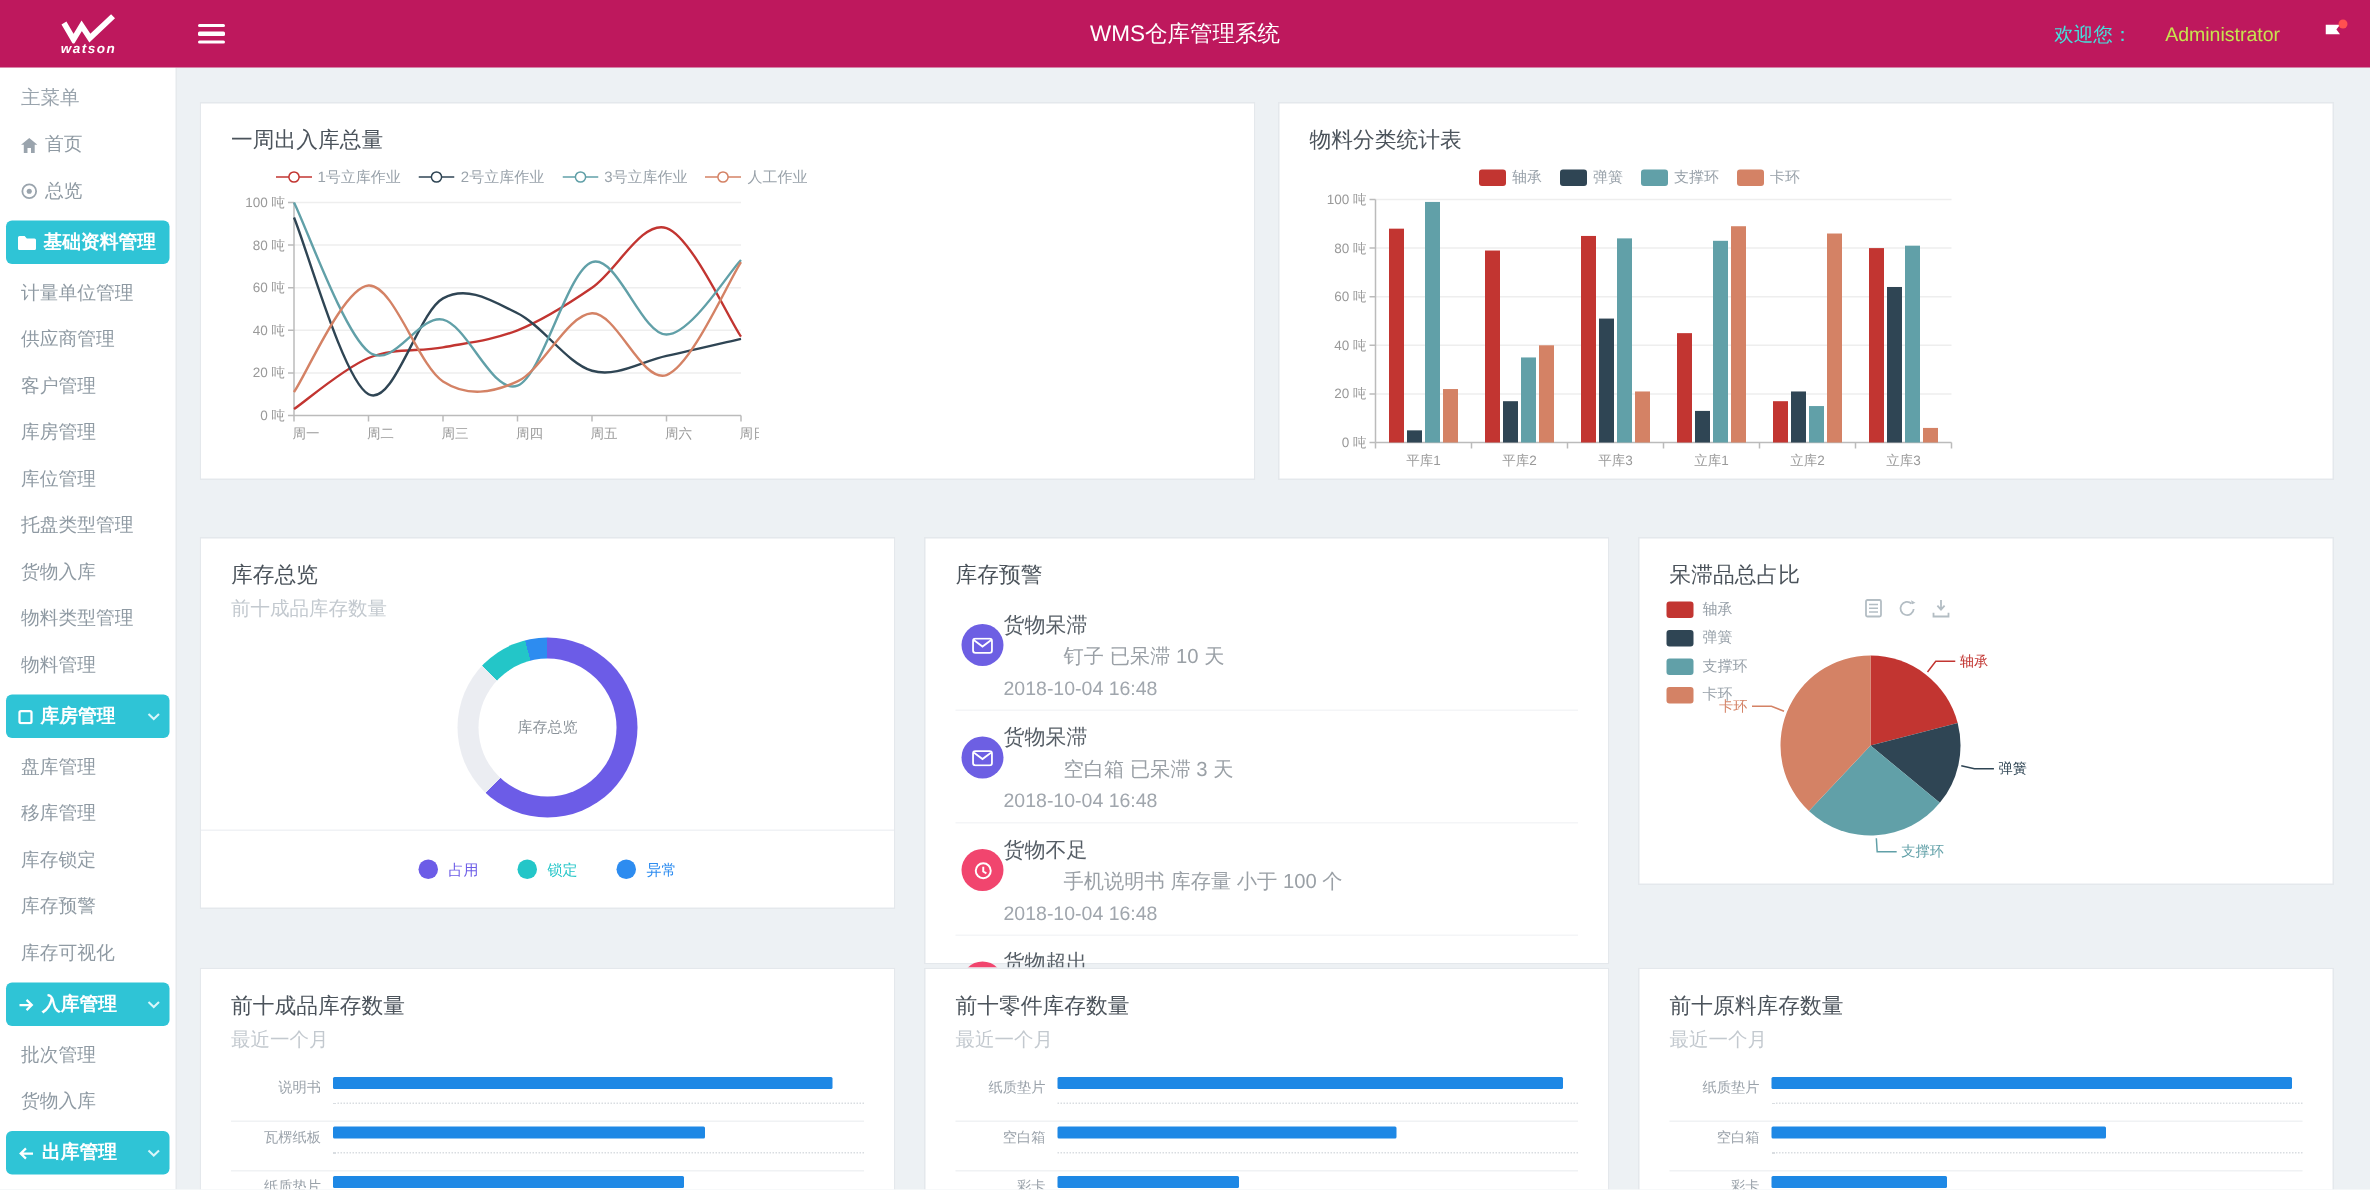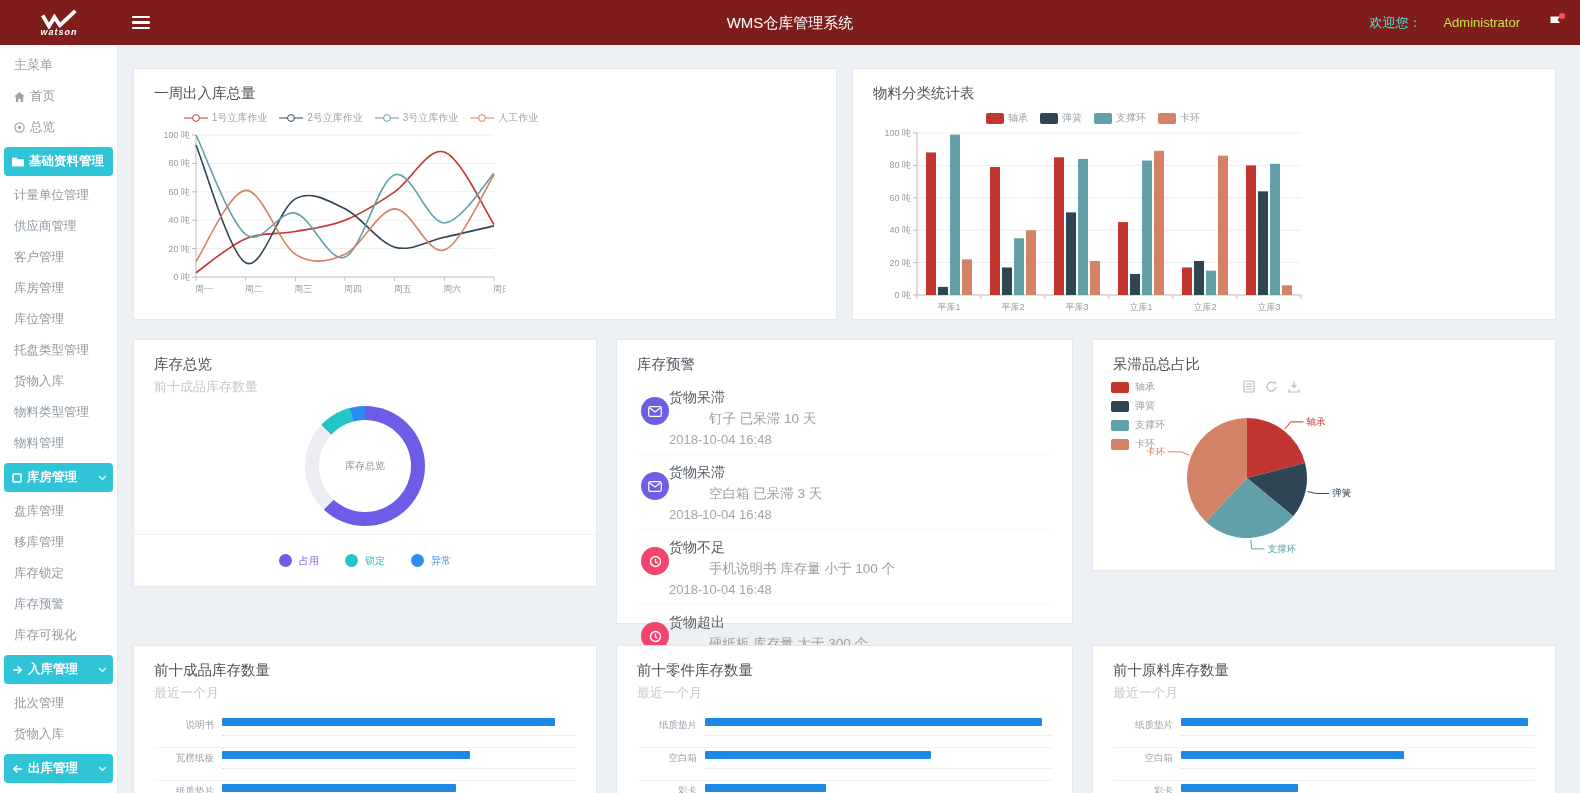--- a/index.html
+++ b/index.html
@@ -1,19 +1,19 @@
 <!DOCTYPE html>
 <html><head>
 <meta charset="utf-8">
 <style>
   *{margin:0;padding:0;box-sizing:border-box}
   html,body{width:1580px;height:793px;overflow:hidden;font-family:"Liberation Sans","DejaVu Sans",sans-serif}
   .app{position:relative;width:1580px;height:793px;background:#edf1f4;overflow:hidden}
   
-  header{position:absolute;top:0;left:0;right:0;height:45px;background:#7f1d1d;display:flex;align-items:center;z-index:5}
+  header{position:absolute;top:0;left:0;right:0;height:45px;background:#be185d;display:flex;align-items:center;z-index:5}
   .logo{width:118px;height:45px;display:flex;flex-direction:column;align-items:center;justify-content:center;cursor:pointer}
   .logo-text{color:#fff;font-size:9px;font-weight:bold;font-style:italic;letter-spacing:1px;margin-top:-2px}
   .hamburger{margin-left:14px;background:none;border:none;cursor:pointer}
   .hamburger span{display:block;width:18px;height:2.5px;background:#fff;margin:3px 0;border-radius:1px}
   .app-title{position:absolute;left:50%;transform:translateX(-50%);color:#fff;font-size:15px;line-height:45px}
   .userbox{margin-left:auto;display:flex;align-items:center;gap:22px;padding-right:18px;font-size:13px}
   .welcome{color:#45e0dc}
   .uname{color:#c7e34f;font-weight:normal;cursor:pointer}
   .flag{position:relative;margin-left:6px;cursor:pointer;line-height:0}
   .flag .dot{position:absolute;top:-2px;right:-3px;width:6px;height:6px;border-radius:50%;background:#ff5050}
@@ -21,21 +21,21 @@
   aside{position:absolute;top:45px;left:0;bottom:0;width:118px;background:#fff;border-right:1px solid #e6eaed;overflow:hidden;z-index:4}
   .side-section{font-size:13px;color:#9aa4ad;padding:11px 14px 7px}
   .side-item{display:flex;align-items:center;gap:5px;font-size:12.5px;color:#8f9aa3;padding:7px 6px 7px 14px;cursor:pointer;white-space:nowrap}
   .side-item .si-ic{color:#9aa4ad;line-height:0;flex:none}
   .side-item.active{background:#2fc4d6;color:#fff;font-weight:bold;margin:4px 4px;border-radius:4px;padding:6px 6px 6px 8px}
   .side-item.active .si-ic{color:#fff}
   .si-ch{margin-left:auto;color:#d8f6fa;line-height:0}
   
   main{position:absolute;top:45px;left:118px;right:0;bottom:0}
   .row{position:absolute;left:15px;right:24px;display:flex;justify-content:space-between;align-items:flex-start}
-  .row1{top:23px}.row2{top:294px}.row3{top:600px}
+  .row1{top:23px}.row2{top:313px}.row3{top:600px}
   .card{background:#fff;border:1px solid #e4e8ec;padding:15px 20px;position:relative}
   .c-wk,.c-mat{width:704px;height:252px}
   .c-inv{width:464px;height:248px}
   .c-al{width:457px;height:285px}
   .c-stag{width:464px;height:232px}
   .c-hb1,.c-hb3{width:464px;height:200px}
   .c-hb2{width:457px;height:200px}
   .card-title{font-size:14.5px;color:#4b535b}
   .card-sub{font-size:13px;color:#c3c9cf;margin-top:4px}
   

